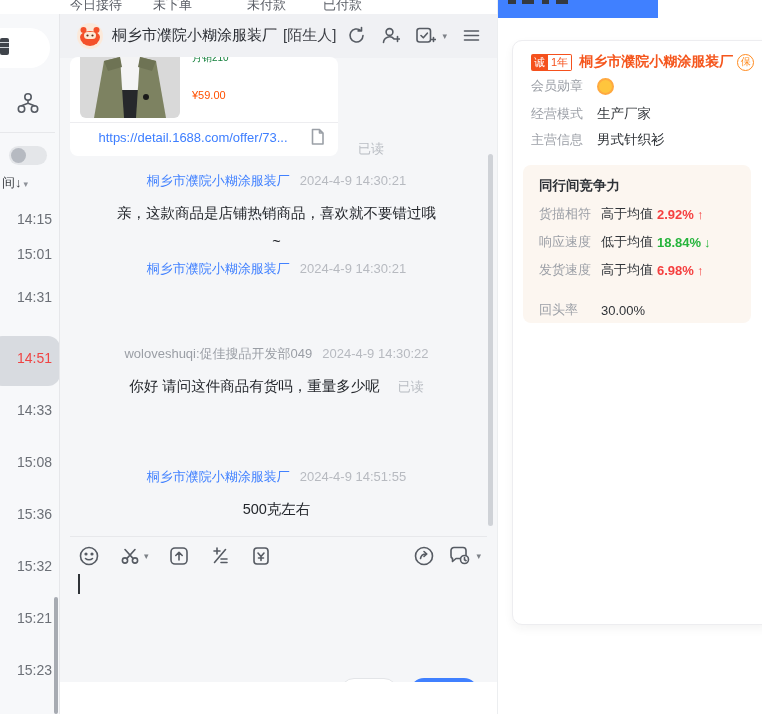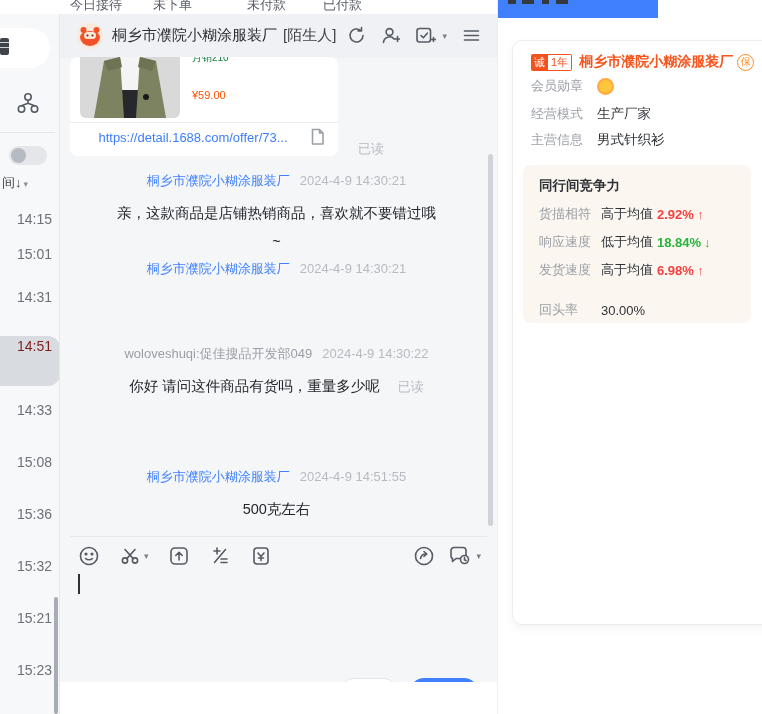--- a/index.html
+++ b/index.html
@@ -129,21 +129,21 @@
     <div id="toggle" class="abs">
         <div class="knob"></div>
       </div>
     <div id="sort-row" class="abs">
       <span>间↓</span><span class="caret">▾</span>
     </div>
     <div id="sel-bg" class="abs"></div>
     <div class="time-item" style="top:197px">14:15</div>
     <div class="time-item" style="top:232px">15:01</div>
     <div class="time-item" style="top:275px">14:31</div>
-    <div class="time-item" style="top:324px;color:#7f1d1d">14:51</div>
+    <div class="time-item" style="top:336px;color:#ef4444">14:51</div>
     <div class="time-item" style="top:388px">14:33</div>
     <div class="time-item" style="top:440px">15:08</div>
     <div class="time-item" style="top:492px">15:36</div>
     <div class="time-item" style="top:544px">15:32</div>
     <div class="time-item" style="top:596px">15:21</div>
     <div class="time-item" style="top:648px">15:23</div>
     <div id="sb-scroll" class="abs"></div>
   </div>
 
   <div id="chat" class="abs">

